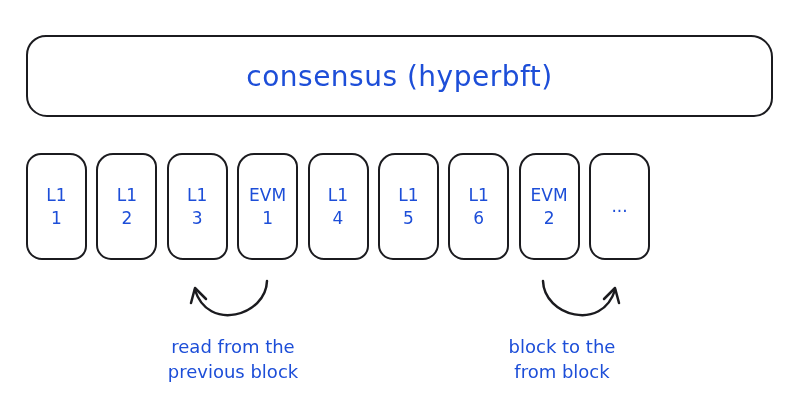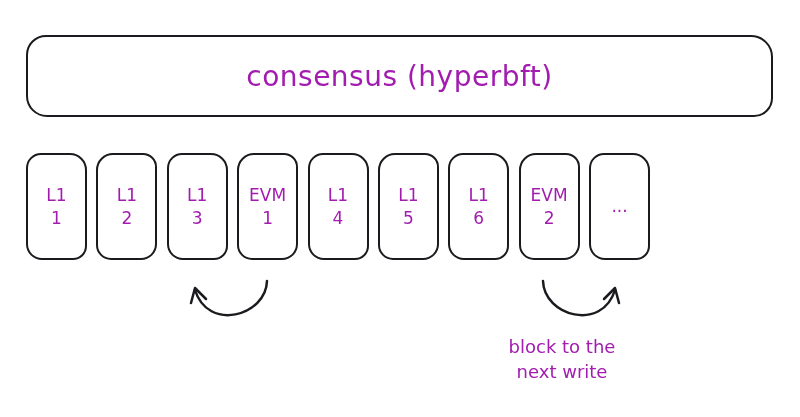--- a/index.html
+++ b/index.html
@@ -6,21 +6,21 @@
     margin: 0;
     padding: 0;
     background: #ffffff;
   }
   .canvas {
     position: relative;
     width: 800px;
     height: 417px;
     background: #ffffff;
     font-family: "DejaVu Sans", sans-serif;
-    color: #a21caf;
+    color: #1d4ed8;
     overflow: hidden;
   }
   
   .consensus-box {
     position: absolute;
     left: 26px;
     top: 35px;
     width: 747px;
     height: 82px;
     border: 2.5px solid #1b1b1f;
@@ -136,19 +136,23 @@
   <svg class="arrow-svg" style="left:180px; top:268px;" width="100" height="64" viewBox="180 268 100 64">
     <path d="M 267 281 C 266 316 208 332 195 290"></path>
     <path d="M 191 303 L 195 288 L 206 299"></path>
   </svg>
 
   <svg class="arrow-svg" style="left:530px; top:268px;" width="100" height="64" viewBox="530 268 100 64">
     <path d="M 543 281 C 544 316 602 332 615 290"></path>
     <path d="M 619 303 L 615 288 L 604 299"></path>
   </svg>
 
+  <div class="caption caption-read">
+    <div>read from the</div>
+    <div>previous block</div>
+  </div>
 
   <div class="caption caption-write">
     <div>block to the</div>
-    <div>next write</div>
+    <div>from block</div>
   </div>
 
 </div>
 
 </body></html>

